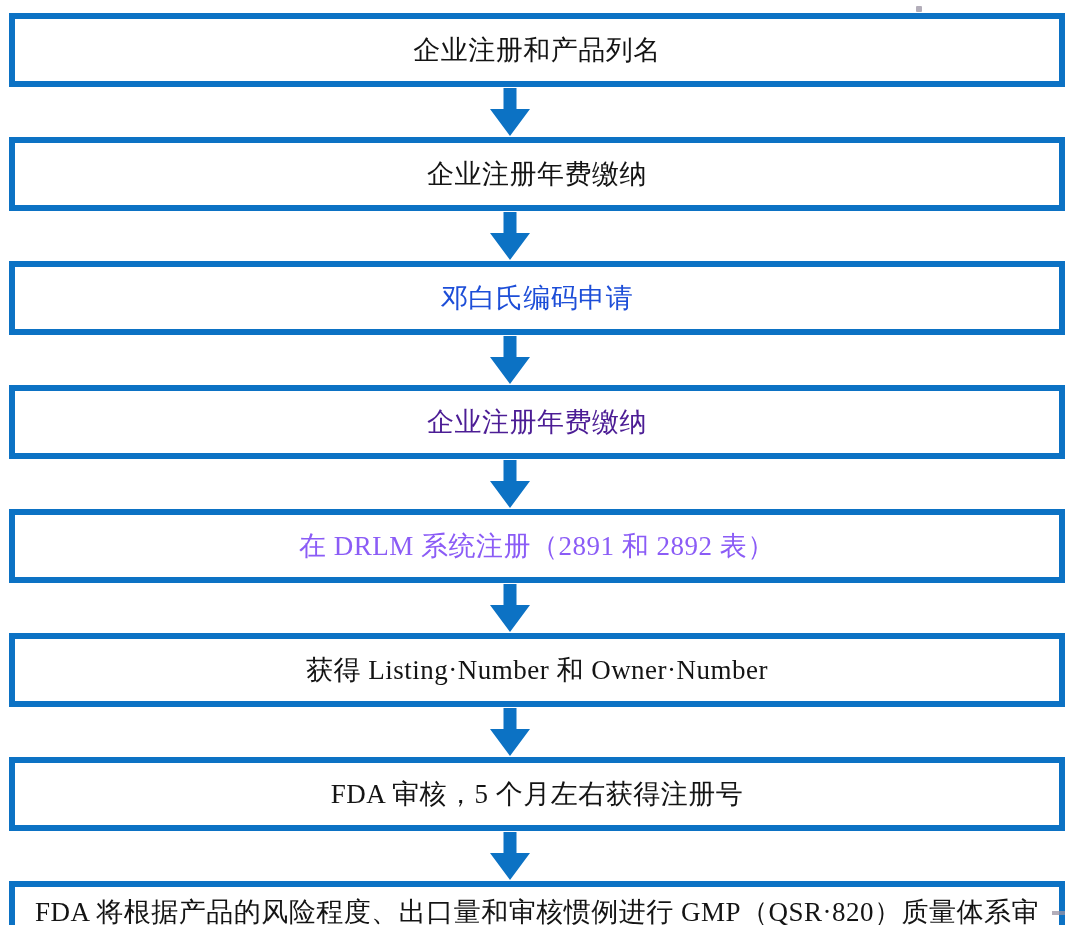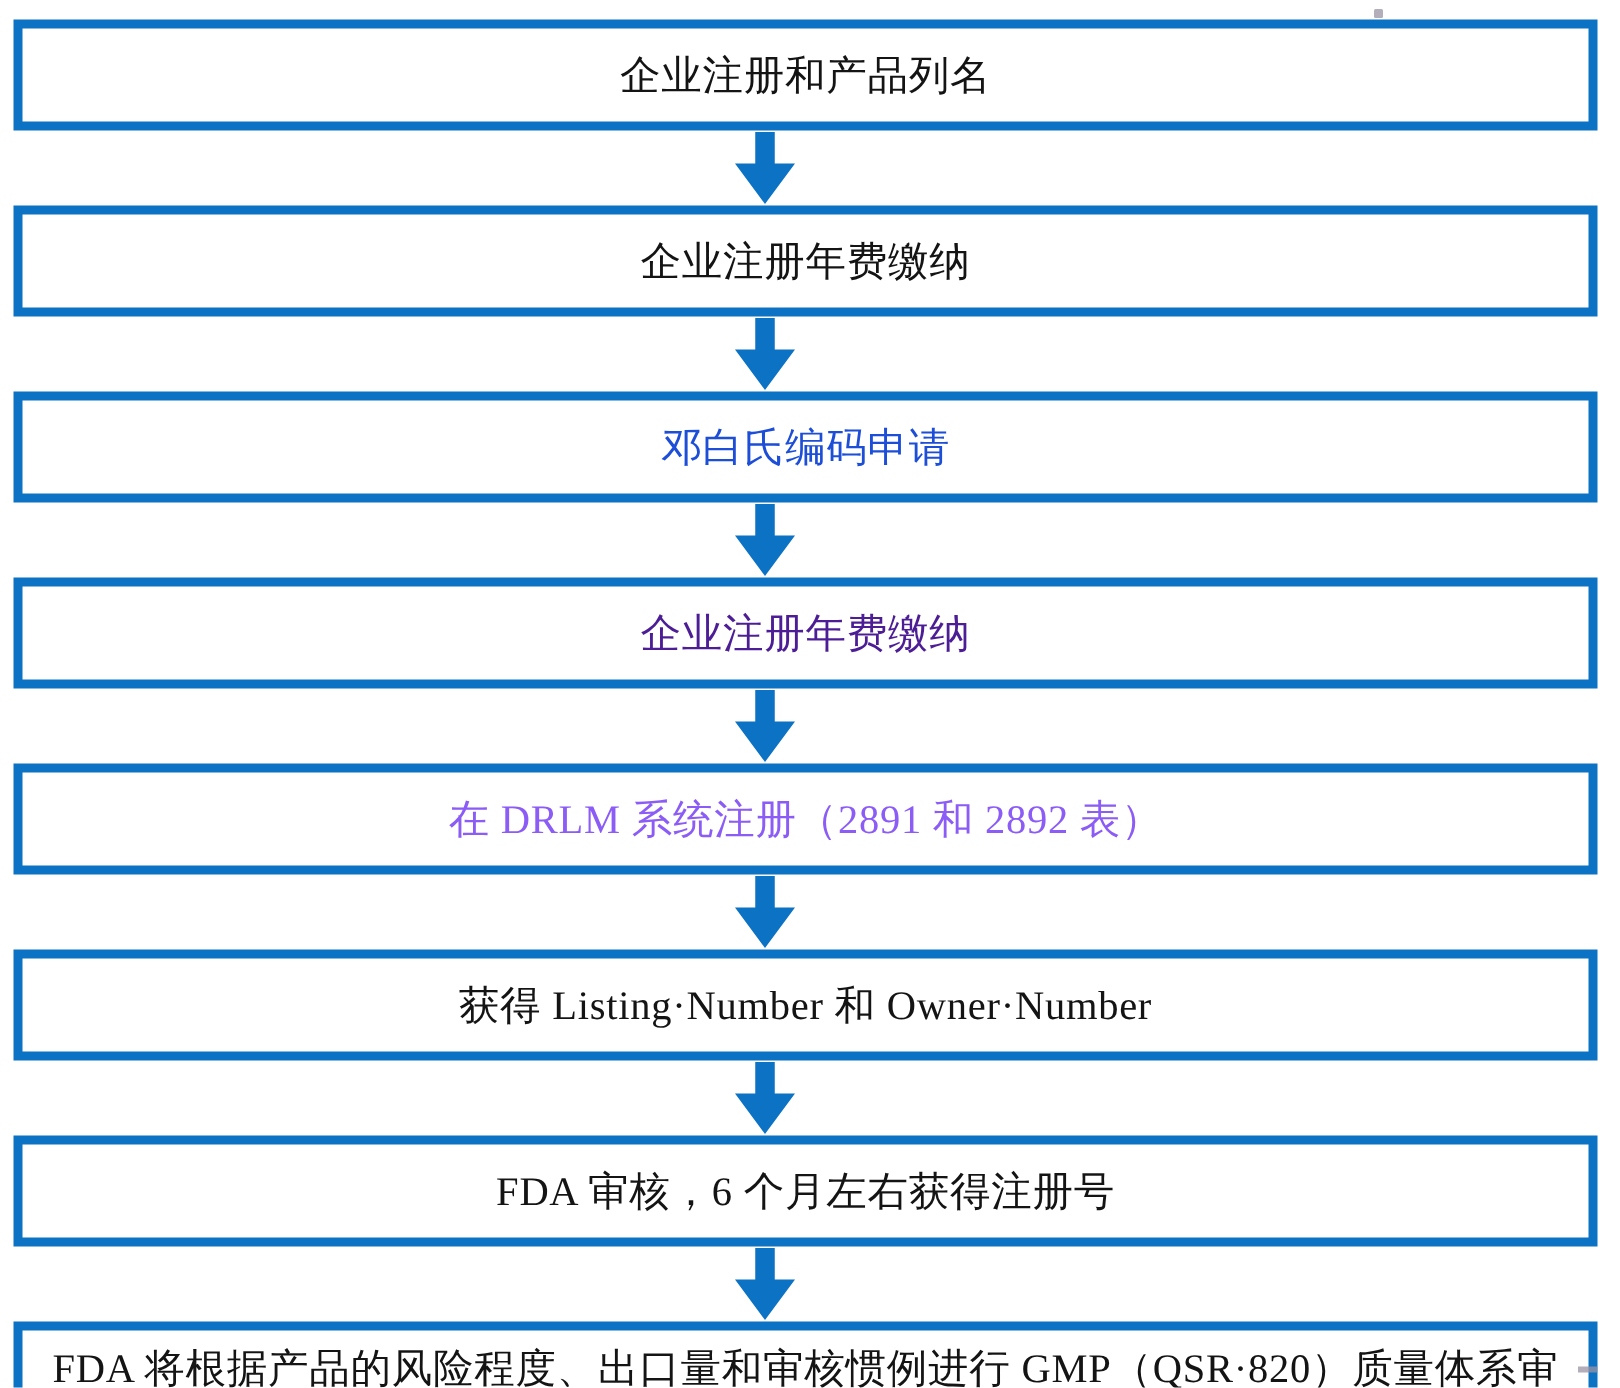--- a/index.html
+++ b/index.html
@@ -131,21 +131,21 @@
     <span class="step-label" style="color: rgb(20, 20, 20);">获得 Listing·Number 和 Owner·Number</span>
   </div>
 
   <div class="arrow-row">
     <svg width="40" height="48" viewBox="0 0 40 48">
       <polygon points="13.5,0 26.5,0 26.5,21 40,21 20,48 0,21 13.5,21" fill="#0c72c4"></polygon>
     </svg>
   </div>
 
   <div class="step-box" style="border-color: rgb(12, 114, 196);">
-    <span class="step-label" style="color: rgb(20, 20, 20);">FDA 审核，6 个月左右获得注册号</span>
+    <span class="step-label" style="color: rgb(20, 20, 20);">FDA 审核，5 个月左右获得注册号</span>
   </div>
 
   <div class="arrow-row">
     <svg width="40" height="48" viewBox="0 0 40 48">
       <polygon points="13.5,0 26.5,0 26.5,21 40,21 20,48 0,21 13.5,21" fill="#0c72c4"></polygon>
     </svg>
   </div>
 
   <div class="step-box tall" style="border-color: rgb(12, 114, 196);">
     <span class="step-label" style="color: rgb(20, 20, 20);">FDA 将根据产品的风险程度、出口量和审核惯例进行 GMP（QSR·820）质量体系审查</span>

